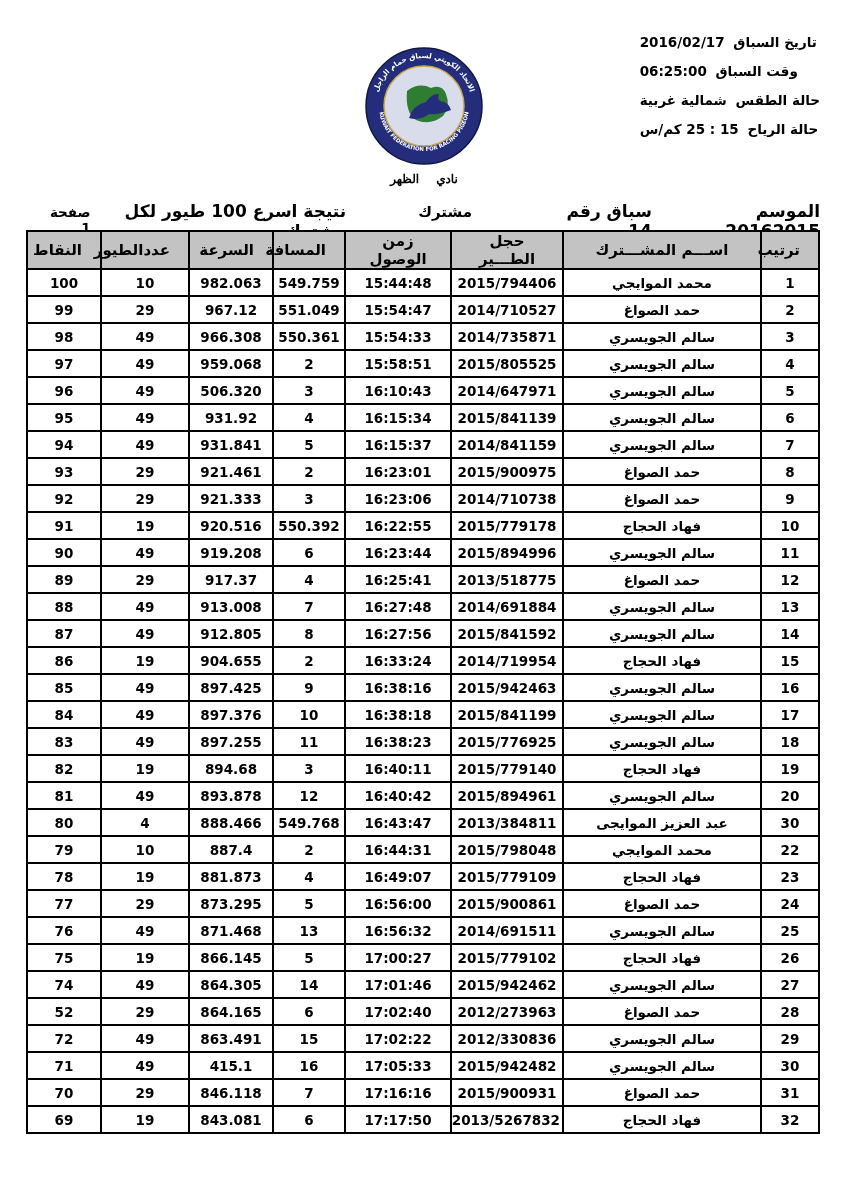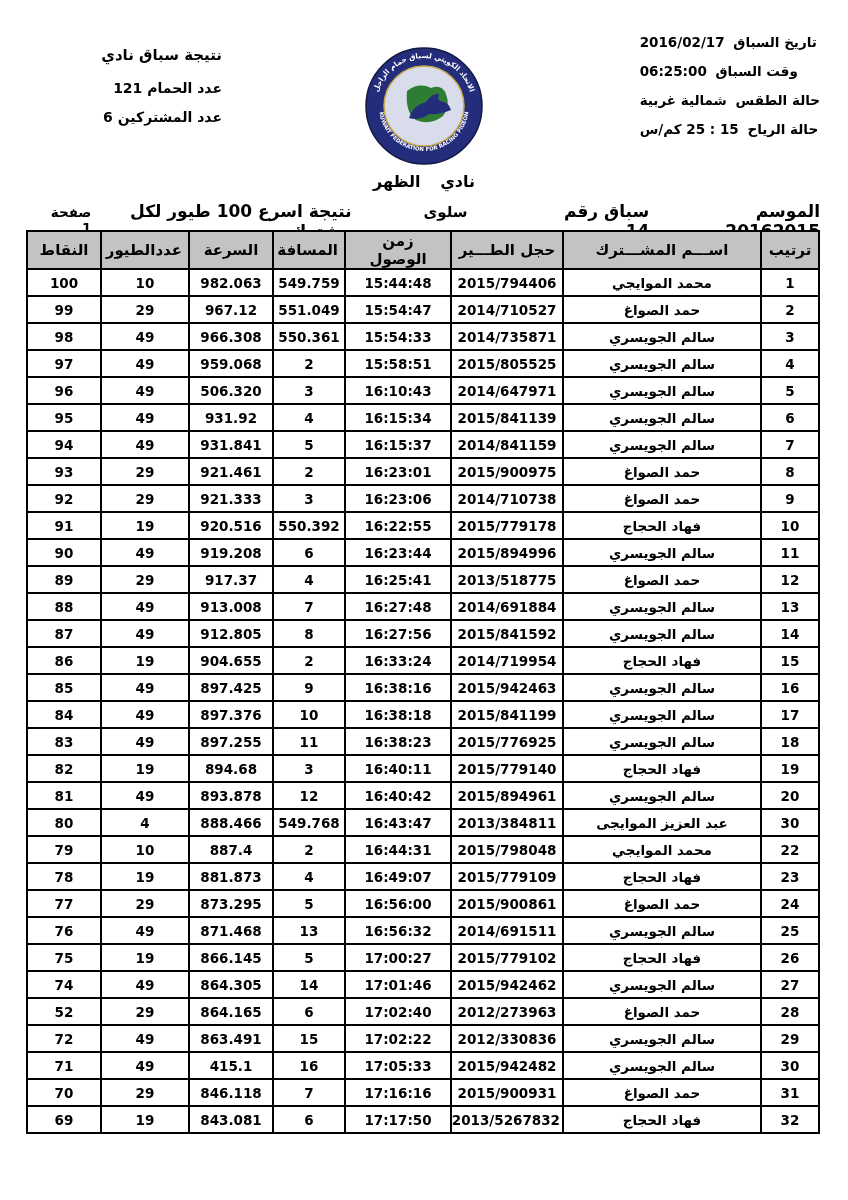--- a/index.html
+++ b/index.html
@@ -16,41 +16,41 @@
   .info-right .iline span { margin-left:4px; }
 
   
   .info-left { position:absolute; top:46px; left:52px; width:170px; text-align:right; font-size:14px; }
   .info-left .ltitle { font-size:15px; margin-bottom:16px; }
   .info-left .iline { margin-bottom:13px; }
 
   
   .logo-wrap { position:absolute; top:46px; left:50%; transform:translateX(-50%); width:120px; height:120px; }
 
-  .club { position:absolute; top:172px; left:0; width:100%; text-align:center; font-size:16px; word-spacing:14px; }
+  .club { position:absolute; top:172px; left:0; width:100%; text-align:center; font-size:12px; word-spacing:14px;font-family:Liberation Serif, serif; }
 
   .title-row {
     position:absolute; top:201px; right:28px; left:28px;
     display:flex; align-items:baseline; direction:rtl;
   }
   .title-row .season { font-size:17px; margin-left:22px; }
   .title-row .raceno { font-size:17px; margin-left:78px; }
   .title-row .loc    { font-size:15px; margin-left:72px; }
   .title-row .fastest{ font-size:17px; }
   .title-row .pageno { font-size:13.5px; margin-right:auto; margin-left:14px; }
 
   
   table.results {
     position:absolute; top:230px; right:28px;
     border-collapse:collapse; table-layout:fixed; width:792px;
     direction:rtl;
   }
   table.results th {
     background:#c3c3c3; border:2px solid #000;
-    font-size:15px; height:36px; text-align:center; padding:0 6px;
+    font-size:15px; height:36px; text-align:center; padding:0 18px;
   }
   table.results td {
     border:2px solid #000; background:#fff;
     font-size:13.5px; height:27px; text-align:center; padding:0 2px;
     white-space:nowrap; overflow:hidden;
   }
   col.c-rank{width:58px} col.c-name{width:198px} col.c-ring{width:112px}
   col.c-time{width:106px} col.c-dist{width:72px} col.c-speed{width:84px}
   col.c-birds{width:88px} col.c-points{width:74px}
 </style>
@@ -90,38 +90,27 @@
       </defs>
       <text fill="#ffffff" font-size="7.2">
         <textPath href="#arc-top" startOffset="50%" text-anchor="middle">الاتحاد الكويتي لسباق حمام الزاجل</textPath>
       </text>
       <text fill="#ffffff" font-size="5.4">
         <textPath href="#arc-bottom" startOffset="50%" text-anchor="middle">KUWAIT FEDERATION FOR RACING PIGEON</textPath>
       </text>
     </svg>
   </div>
 
-  <div class="info-left">
-    <div class="ltitle">نتيجة سباق نادي</div>
-    <div class="iline">
-      <span>عدد الحمام</span>
-      <span>121</span>
-    </div>
-    <div class="iline">
-      <span>عدد المشتركين</span>
-      <span>6</span>
-    </div>
-  </div>
 
   <div class="club">نادي الظهر</div>
 
   <div class="title-row">
     <span class="season">الموسم 20162015</span>
     <span class="raceno">سباق رقم 14</span>
-    <span class="loc">سلوى</span>
+    <span class="loc">مشترك</span>
     <span class="fastest">نتيجة اسرع 100 طيور لكل مشترك</span>
     <span class="pageno">صفحة 1</span>
   </div>
 
   <table class="results">
     <colgroup>
       <col class="c-rank">
         <col class="c-name">
         <col class="c-ring">
         <col class="c-time">

